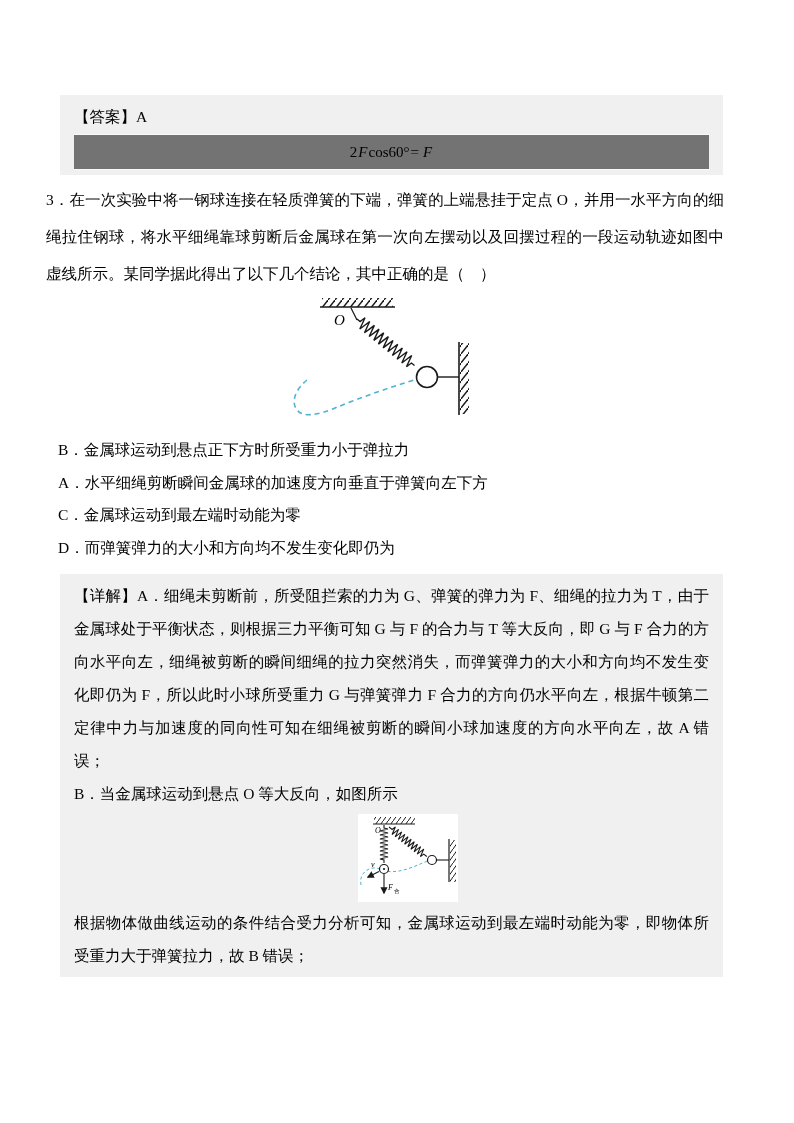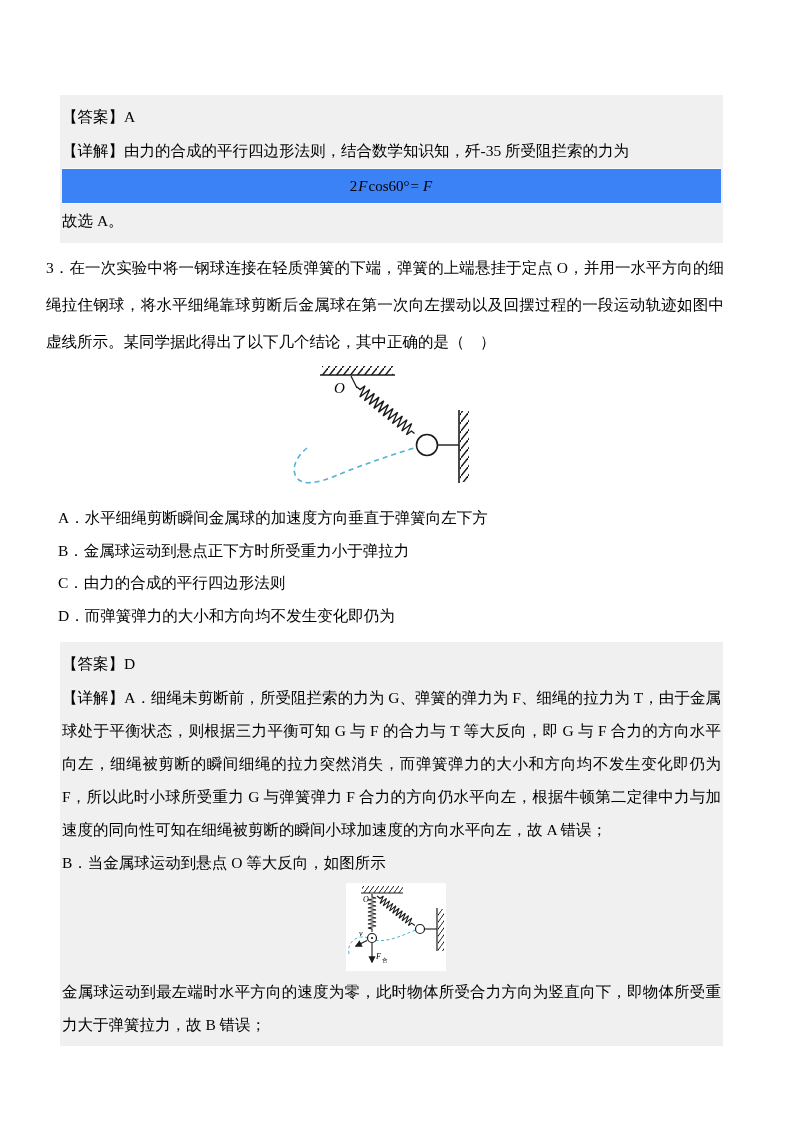--- a/index.html
+++ b/index.html
@@ -6,29 +6,29 @@
   body{
     width:794px;height:1123px;background:#ffffff;overflow:hidden;
     font-family:"Liberation Serif","DejaVu Serif",serif;
     color:#000;font-size:15.5px;
   }
   .page{position:relative;width:794px;height:1123px;}
 
   
   .gray-block{
     position:relative;margin-left:60px;width:663px;background:#f0f0f0;
-    box-sizing:border-box;padding:5px 2px;
+    box-sizing:border-box;padding:5px 14px;
   }
   .block1{margin-top:95px;}
   .block2{margin-top:10px;}
   .line{margin:0;line-height:34px;}
   .para{margin:0;line-height:33px;text-align:justify;}
   .prefix{letter-spacing:0;}
   .formula-row{
-    background:#3b82f6;border-top:1px solid #fafafa;border-bottom:1px solid #fafafa;
+    background:#737373;border-top:1px solid #fafafa;border-bottom:1px solid #fafafa;
     text-align:center;line-height:34px;font-size:15px;
   }
   .formula-row i{font-family:"Liberation Serif","DejaVu Serif",serif;padding:0 1px;}
   .formula-row .eq{padding:0 3px 0 1px;}
 
   
   .question{margin:6px 70px 0 46px;}
   .stem{margin:0;line-height:37px;text-align:justify;}
   .figure-wrap{width:100%;height:136px;text-align:center;margin-top:2px;}
   .options{margin-left:12px;margin-top:4px;}
@@ -42,27 +42,23 @@
 </style>
 </head>
 <body>
 
 <div class="page">
 
   <section class="gray-block block1">
     <p class="line">
       <span class="prefix">【答案】</span><span>A</span>
     </p>
-    <p class="line">
-      <span class="prefix">【详解】</span><span>由力的合成的平行四边形法则，结合数学知识知，歼-35 所受阻拦索的力为</span>
-    </p>
     <div class="formula-row">
       <span>2</span><i>F</i><span>cos60°</span><span class="eq">=</span><i>F</i>
     </div>
-    <p class="line">故选 A。</p>
   </section>
 
   <section class="question">
     <p class="stem">
       <span>3．</span><span>在一次实验中将一钢球连接在轻质弹簧的下端，弹簧的上端悬挂于定点 O，并用一水平方向的细绳拉住钢球，将水平细绳靠球剪断后金属球在第一次向左摆动以及回摆过程的一段运动轨迹如图中虚线所示。某同学据此得出了以下几个结论，其中正确的是（　）</span>
     </p>
 
     <div class="figure-wrap">
       <svg width="210" height="136" viewBox="295 318 210 136">
         <defs>
@@ -88,38 +84,35 @@
 
         <line x1="474" y1="366" x2="474" y2="439" stroke="#1a1a1a" stroke-width="1.6"></line>
         <rect x="475" y="367" width="9" height="71" fill="url(#hatch)"></rect>
 
         <path d="M 322 404 C 312 412 305 425 312 434 C 317 441 331 440 350 432 C 377 421 414 408 433 403" fill="none" stroke-width="1.6" stroke-dasharray="5 4" stroke="#4fb2d4"></path>
       </svg>
     </div>
 
     <div class="options">
       <p class="option">
+        <span>B．</span><span>金属球运动到悬点正下方时所受重力小于弹拉力</span>
+      </p>
+      <p class="option">
         <span>A．</span><span>水平细绳剪断瞬间金属球的加速度方向垂直于弹簧向左下方</span>
       </p>
       <p class="option">
-        <span>B．</span><span>金属球运动到悬点正下方时所受重力小于弹拉力</span>
-      </p>
-      <p class="option">
-        <span>C．</span><span>由力的合成的平行四边形法则</span>
+        <span>C．</span><span>金属球运动到最左端时动能为零</span>
       </p>
       <p class="option">
         <span>D．</span><span>而弹簧弹力的大小和方向均不发生变化即仍为</span>
       </p>
     </div>
   </section>
 
   <section class="gray-block block2">
-    <p class="line">
-      <span class="prefix">【答案】</span><span>D</span>
-    </p>
     <p class="para">
       <span class="prefix">【详解】</span><span>A．细绳未剪断前，所受阻拦索的力为 G、弹簧的弹力为 F、细绳的拉力为 T，由于金属球处于平衡状态，则根据三力平衡可知 G 与 F 的合力与 T 等大反向，即 G 与 F 合力的方向水平向左，细绳被剪断的瞬间细绳的拉力突然消失，而弹簧弹力的大小和方向均不发生变化即仍为 F，所以此时小球所受重力 G 与弹簧弹力 F 合力的方向仍水平向左，根据牛顿第二定律中力与加速度的同向性可知在细绳被剪断的瞬间小球加速度的方向水平向左，故 A 错误；</span>
     </p>
     <p class="para">B．当金属球运动到悬点 O 等大反向，如图所示</p>
 
     <div class="subfig-box">
       <svg width="99" height="88" viewBox="0 0 99 88">
         <defs>
           <pattern id="hatch-s" width="5" height="7" patternUnits="userSpaceOnUse">
             <line x1="0" y1="7" x2="5" y2="0" stroke="#1a1a1a" stroke-width="1"></line>
@@ -153,16 +146,16 @@
 
         <line x1="21" y1="57.5" x2="10" y2="63" stroke="#1a1a1a" stroke-width="1.1" marker-end="url(#arr)"></line>
         <text x="13" y="53" font-size="8" class="fig-label">v</text>
 
         <line x1="26" y1="60" x2="26" y2="79" stroke="#1a1a1a" stroke-width="1.1" marker-end="url(#arr)"></line>
         <text x="30" y="76" font-size="8" class="fig-label">F</text>
         <text x="36" y="79" font-size="5.5">合</text>
       </svg>
     </div>
 
-    <p class="para">金属球运动到最左端时水平方向的速度为零，此时物体所受合力方向为竖直向下，即物体所受重力大于弹簧拉力，故 B 错误；</p>
+    <p class="para">根据物体做曲线运动的条件结合受力分析可知，金属球运动到最左端时动能为零，即物体所受重力大于弹簧拉力，故 B 错误；</p>
   </section>
 
 </div>
 
 </body></html>

